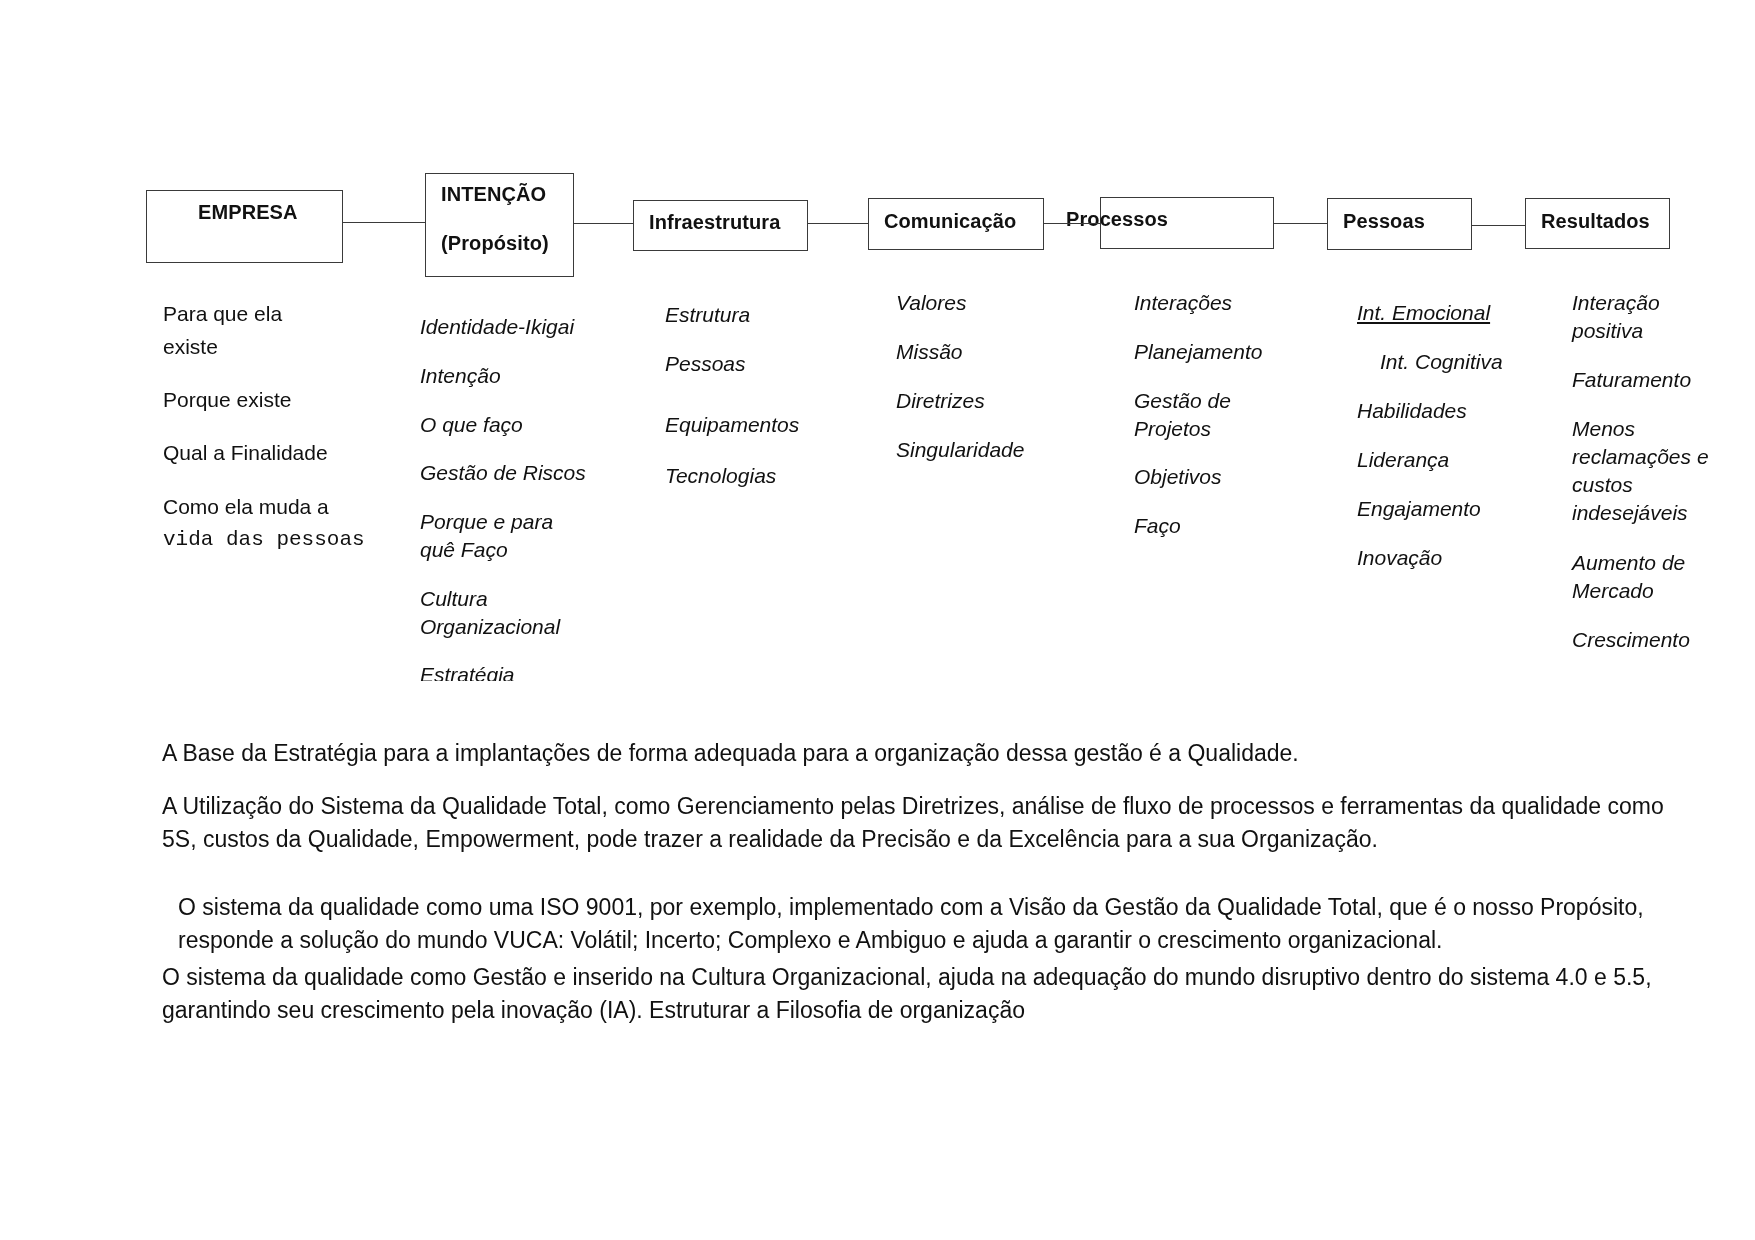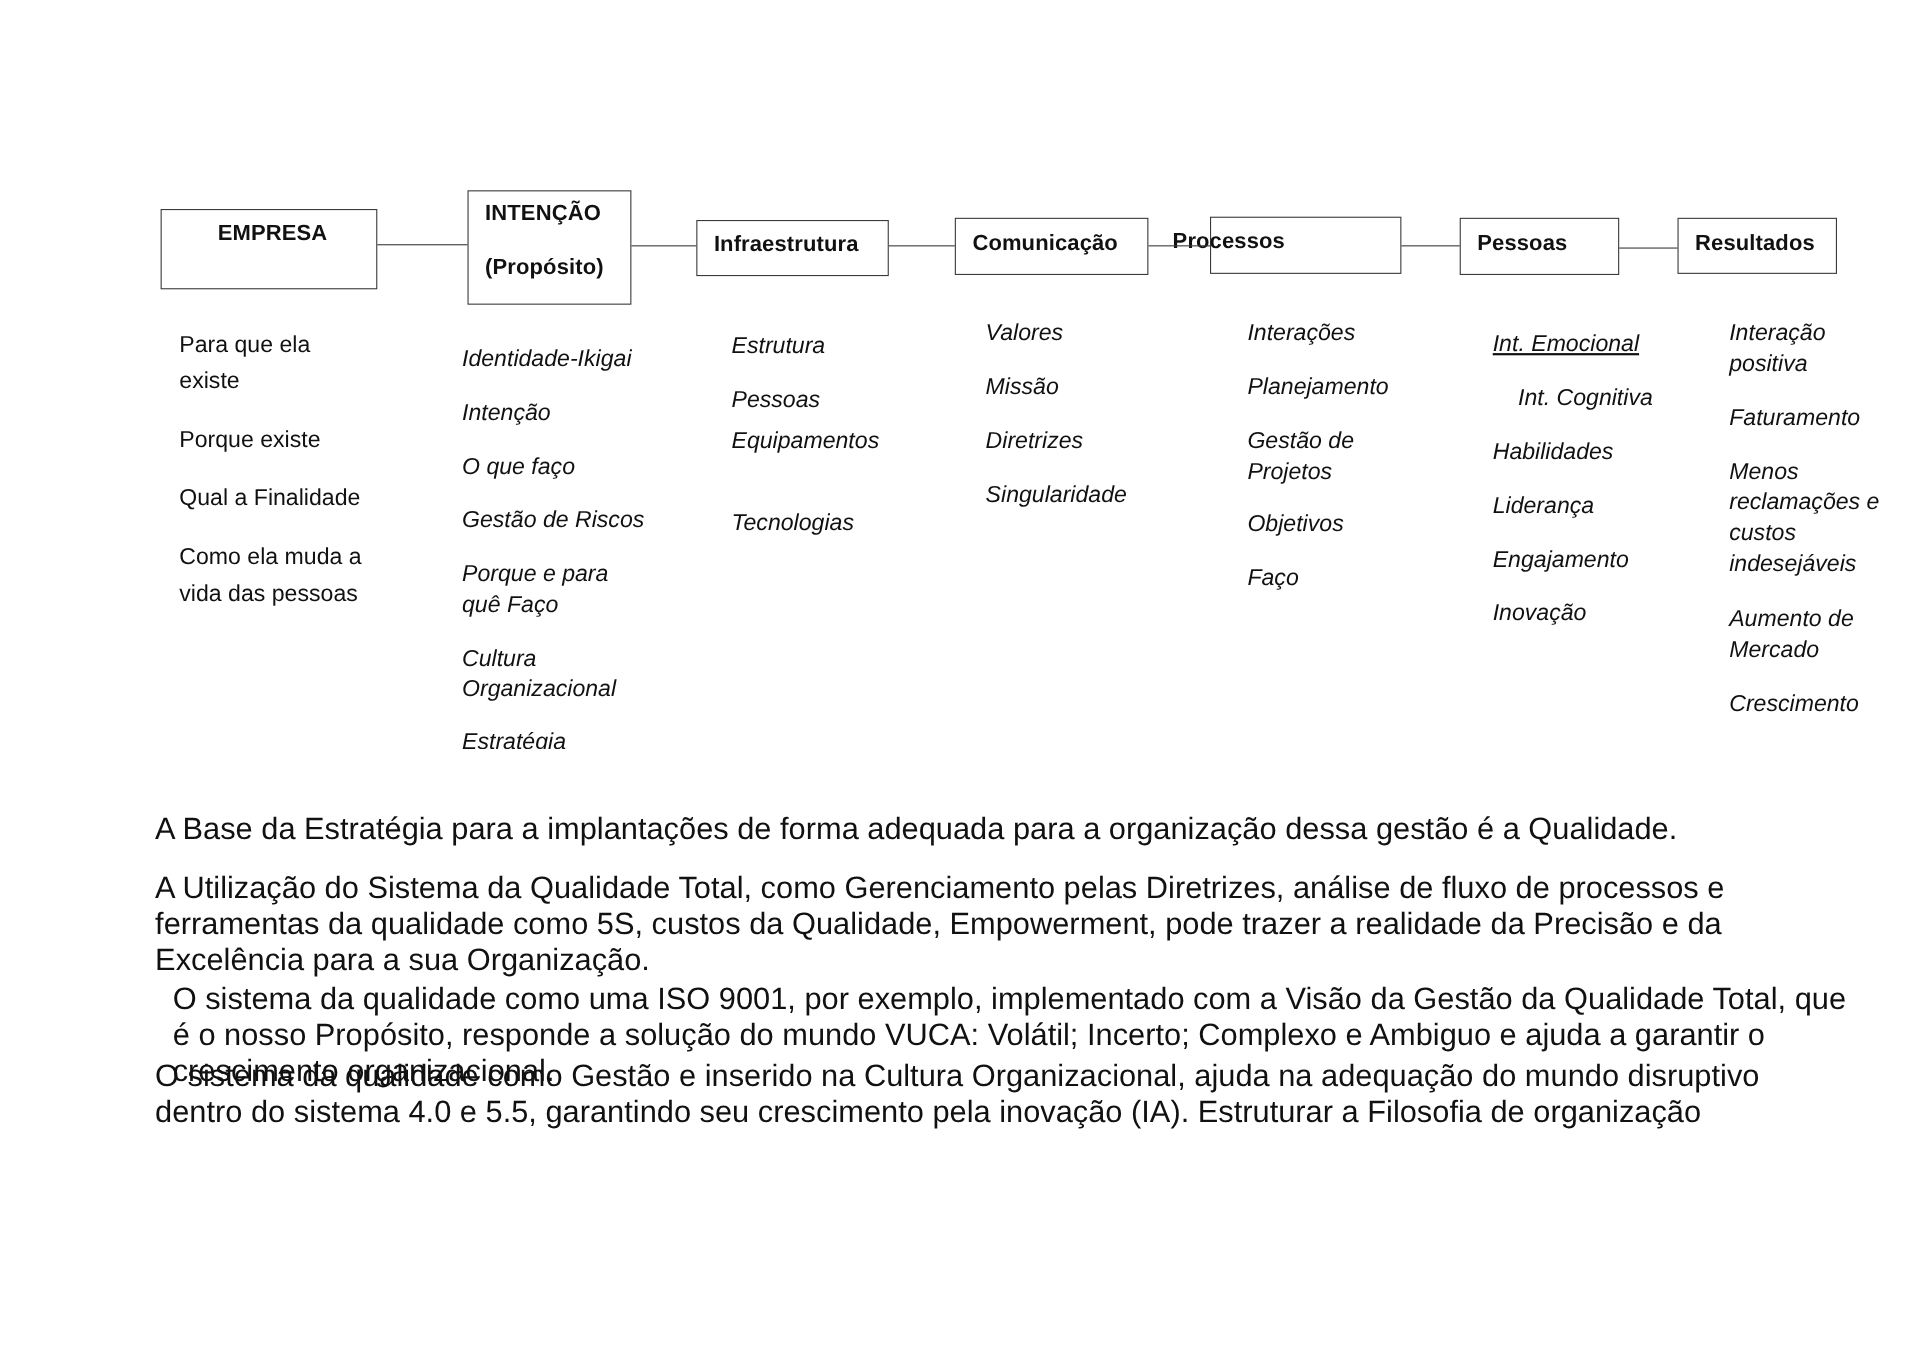--- a/index.html
+++ b/index.html
@@ -13,21 +13,21 @@
   }
   .box-label {
     position: absolute; font-weight: bold; font-size: 20px; color: #111;
     white-space: nowrap; letter-spacing: 0.1px;
   }
   .connector { position: absolute; height: 0; border-top: 1.5px solid #3a3a3a; }
   .col { position: absolute; font-size: 21px; line-height: 28px; }
   .col .item { position: absolute; left: 0; white-space: nowrap; }
   .col.italic .item { font-style: italic; }
   .para {
-    position: absolute; left: 141px; width: 1540px; font-size: 28px;
+    position: absolute; left: 162px; width: 1540px; font-size: 23px;
     line-height: 33px; color: #111; letter-spacing: 0px;
   }
   .clip-bottom { position: absolute; overflow: hidden; }
 </style>
 </head>
 <body>
 
 <div class="box" style="left:146px;top:190px;width:197px;height:73px;"></div>
 <div class="box-label" style="left:198px;top:201px;">EMPRESA</div>
 
@@ -63,21 +63,21 @@
     <div style="margin-top:5px;">existe</div>
   </div>
   <div class="item" style="top:86px;">
     <div>Porque existe</div>
   </div>
   <div class="item" style="top:139px;">
     <div>Qual a Finalidade</div>
   </div>
   <div class="item" style="top:193px;">
     <div>Como ela muda a</div>
-    <div style="margin-top:5px;">vida das pessoas</div>
+    <div style="margin-top:5px;font-family:Liberation Mono, monospace;">vida das pessoas</div>
   </div>
 </div>
 
 <div class="col italic" style="left:420px;top:313px;">
   <div class="item" style="top:0px;">
       <div>Identidade-Ikigai</div>
     </div>
   <div class="item" style="top:49px;">
       <div>Intenção</div>
     </div>
@@ -100,21 +100,21 @@
   </div>
 </div>
 
 <div class="col italic" style="left:665px;top:301px;">
   <div class="item" style="top:0px;">
       <div>Estrutura</div>
     </div>
   <div class="item" style="top:49px;">
       <div>Pessoas</div>
     </div>
-  <div class="item" style="top:86px;">
+  <div class="item" style="top:110px;">
       <div>Equipamentos</div>
     </div>
   <div class="item" style="top:147px;margin-top:14px;">
       <div>Tecnologias</div>
     </div>
 </div>
 
 <div class="col italic" style="left:896px;top:289px;">
   <div class="item" style="top:0px;">
       <div>Valores</div>

